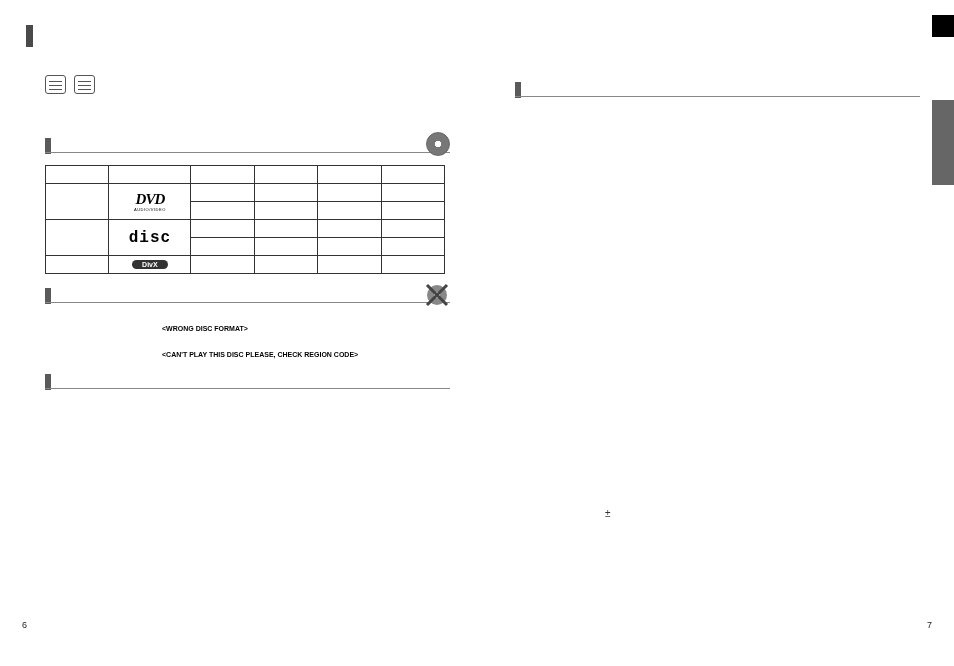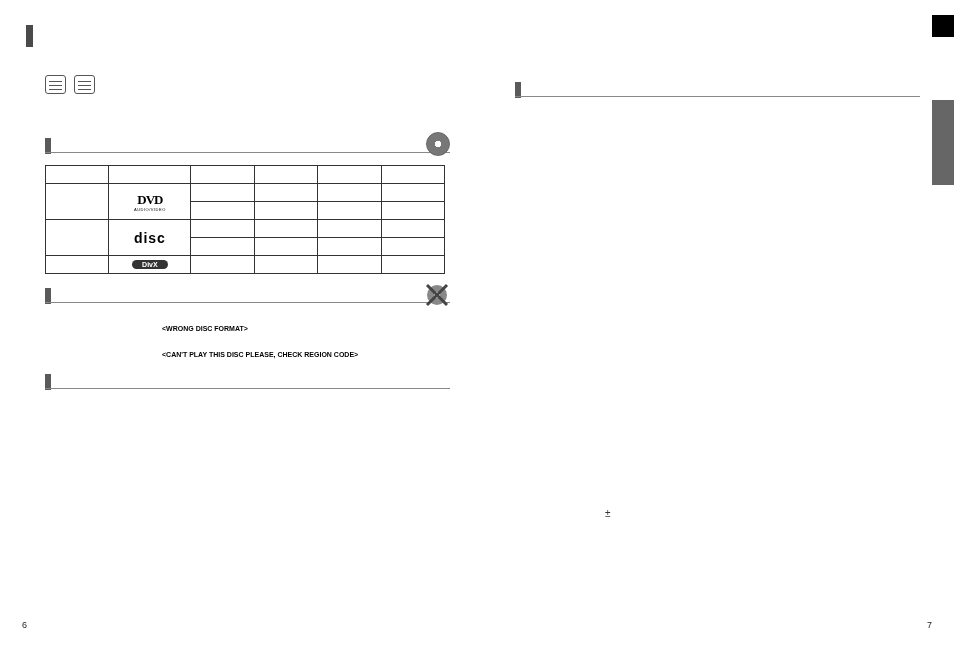--- a/index.html
+++ b/index.html
@@ -105,23 +105,23 @@
   }
   table.disc-table td, table.disc-table th {
     border: 0.8px solid #333;
     height: 18px;
     text-align: center;
     vertical-align: middle;
     padding: 1px 2px;
   }
   table.disc-table .hdr { background: #fff; }
   .logo-cell { width: 82px; }
-  .logo-dvd { font-family: Georgia, serif; font-weight: bold; font-size: 13px; letter-spacing: -1px;}
+  .logo-dvd { font-family: Georgia, serif; font-style: italic; font-weight: bold; font-size: 15px; letter-spacing: -1px;}
   .logo-dvd-sub { font-size: 4px; letter-spacing: 0.5px; display:block; line-height:4px; }
-  .logo-disc { font-family: Liberation Sans, sans-serif; font-size: 14px; letter-spacing: 1px; font-weight: bold; }
+  .logo-disc { font-family: Liberation Mono, monospace; font-size: 16px; letter-spacing: 1px; font-weight: bold; }
   .logo-ov {
     display: inline-block;
     padding: 1px 10px;
     background: #333;
     color: #fff;
     border-radius: 9px;
     font-size: 7px;
     font-weight: bold;
   }
 

